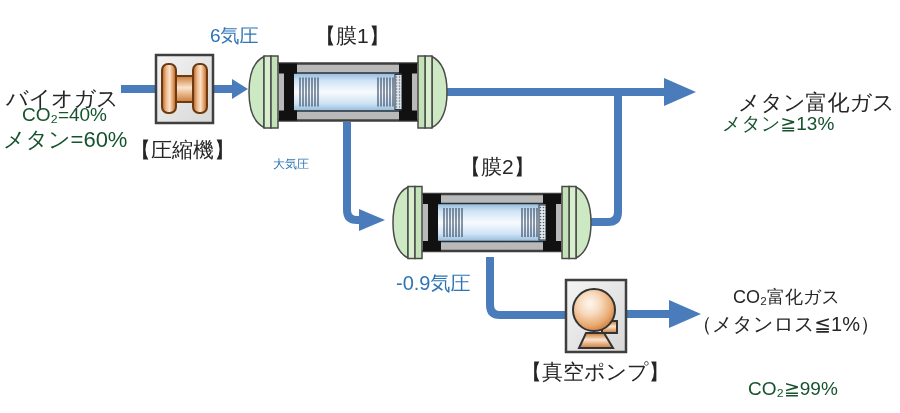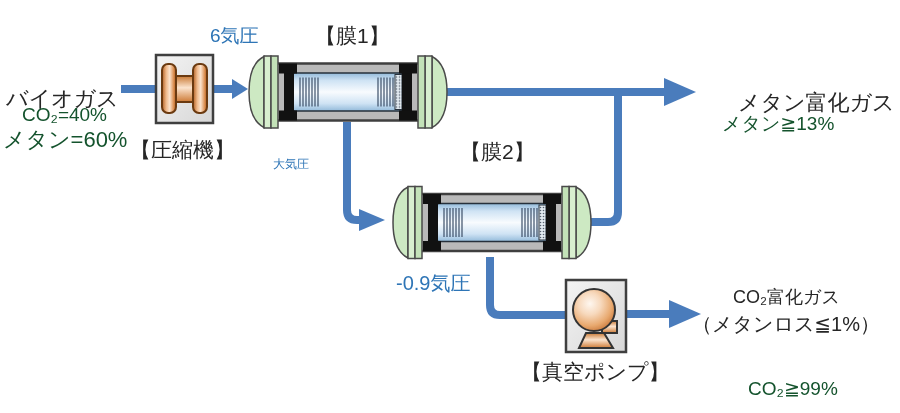--- a/index.html
+++ b/index.html
@@ -9,21 +9,21 @@
   .label{position:absolute;white-space:nowrap;color:#262626;line-height:1.15;}
   .blue{color:#2e75b6;}
   .orange{color:#14532d;}
   .t-biogas{left:6px;top:86px;font-size:22px;}
   .t-co2in{left:22px;top:104px;font-size:19px;}
   .t-ch4in{left:3px;top:127px;font-size:22px;}
   .t-comp{left:130px;top:138px;font-size:21px;}
   .t-6atm{left:210px;top:25px;font-size:19px;}
   .t-m1{left:315px;top:24px;font-size:21px;}
   .t-atm{left:273px;top:158px;font-size:12px;}
-  .t-m2{left:460px;top:140px;font-size:21px;text-align:center;}
+  .t-m2{left:460px;top:155px;font-size:21px;text-align:center;}
   .t-neg{left:396px;top:272px;font-size:20px;}
   .t-pump{left:521px;top:360px;font-size:21px;}
   .t-ch4out{left:706px;top:90px;font-size:22px;margin-left:32px;}
   .t-ch4pct{left:722px;top:113px;font-size:19px;}
   .t-co2out{left:733px;top:287px;font-size:18px;}
   .t-loss{left:692px;top:313px;font-size:20px;}
   .t-co2pct{left:748px;top:351px;font-size:19px;margin-top:27px;}
 </style>
 </head>
 <body>

